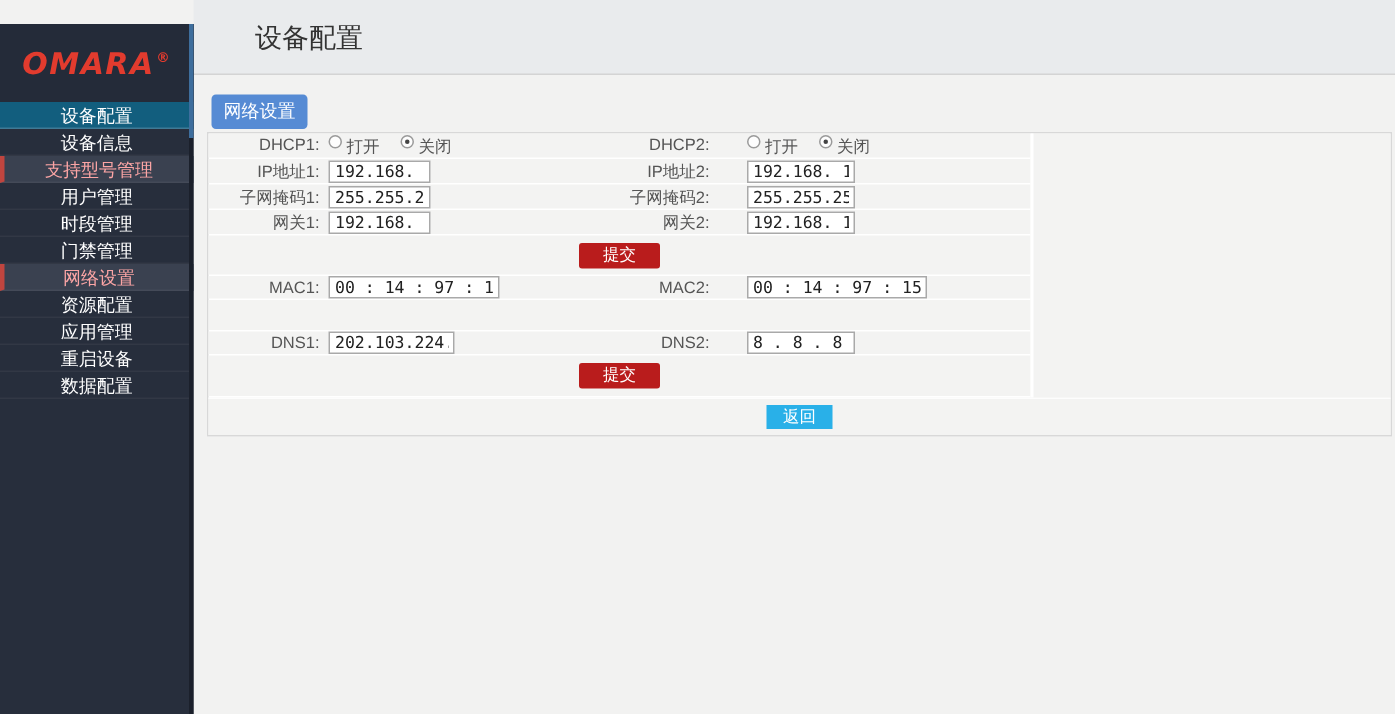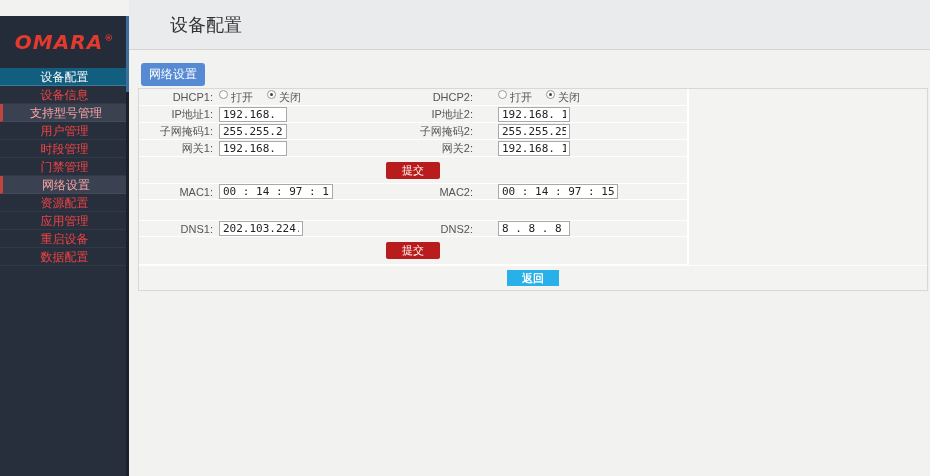--- a/index.html
+++ b/index.html
@@ -8,21 +8,21 @@
     font-family:"Liberation Sans","DejaVu Sans",sans-serif;
     background:#f2f2f1; position:relative; overflow:hidden; font-size:12px;
   }
 
   
   .sidebar { position:absolute; left:0; top:0; width:129px; height:476px; background:#272e3c; z-index:2;margin-top:16px; }
   .logo-area { height:52px; display:flex; align-items:center; justify-content:center; background:#242b39; }
   .logo-text { color:#e23b2e; font-style:italic; font-weight:bold; font-size:20px; letter-spacing:1px; font-family:"DejaVu Sans",sans-serif; white-space:nowrap; }
   .logo-mark { font-size:9px; vertical-align:super; margin-left:1px; }
   .menu { display:flex; flex-direction:column; }
-  .menu-item { height:18px; line-height:18px; text-align:center; color:#ef4444; font-size:12px; cursor:pointer; border-bottom:1px solid rgba(255,255,255,0.05); }
+  .menu-item { height:18px; line-height:18px; text-align:center; color:#ffffff; font-size:12px; cursor:pointer; border-bottom:1px solid rgba(255,255,255,0.05); }
   .menu-item.active-header { background:#125e7e; color:#ffffff; border-bottom:1px solid #3e7a96; }
   .menu-item.highlighted { background:#3a4150; border-left:3px solid #c0453f; color:#fca5a5; }
   .sb-scrolltrack { position:absolute; right:0; top:0; width:3px; height:476px; background:#1b202b; }
   .sb-scrollthumb { width:3px; height:76px; background:#3e6e9d; }
 
   
   .header { position:absolute; left:129px; top:0; width:801px; height:50px; background:#e9ebed; border-bottom:1px solid #d4d4d4; }
   .page-title { margin-left:41px; line-height:50px; font-size:18px; color:#333; }
 
   
@@ -50,21 +50,21 @@
   .w-mac2 { width:120px; }
   .w-dns2 { width:72px; }
 
   .radio-group { display:flex; align-items:center; gap:14px; font-size:11px; color:#555; }
   .radio-opt { display:flex; align-items:flex-start; gap:3px; cursor:pointer; }
   .radio { width:9px; height:9px; border:1px solid #9a9a9a; border-radius:50%; background:#fdfdfd; display:inline-block; position:relative; }
   .radio.checked::after { content:""; position:absolute; left:2px; top:2px; width:3px; height:3px; border-radius:50%; background:#444; }
 
   .submit-btn { width:54px; height:17px; background:#b91c1c; color:#fff; border:none; border-radius:2px; font-size:11px; cursor:pointer; margin-left:247px; line-height:15px; }
   .back-row { height:25px; background:#f3f3f2; border-top:1px solid #fdfdfd; display:flex; align-items:center; justify-content:center; }
-  .back-btn { width:52px; height:16px; background:#29b0e8; color:#fff; border:none; font-size:11px; cursor:pointer; line-height:14px;font-weight:bold; }
+  .back-btn { width:44px; height:16px; background:#29b0e8; color:#fff; border:none; font-size:11px; cursor:pointer; line-height:14px; }
 </style>
 </head>
 <body>
 
 <div class="sidebar">
   <div class="logo-area">
     <span class="logo-text"><span>OMARA</span><span class="logo-mark">®</span></span>
   </div>
   <div class="menu">
     <div class="menu-item active-header">设备配置</div>

